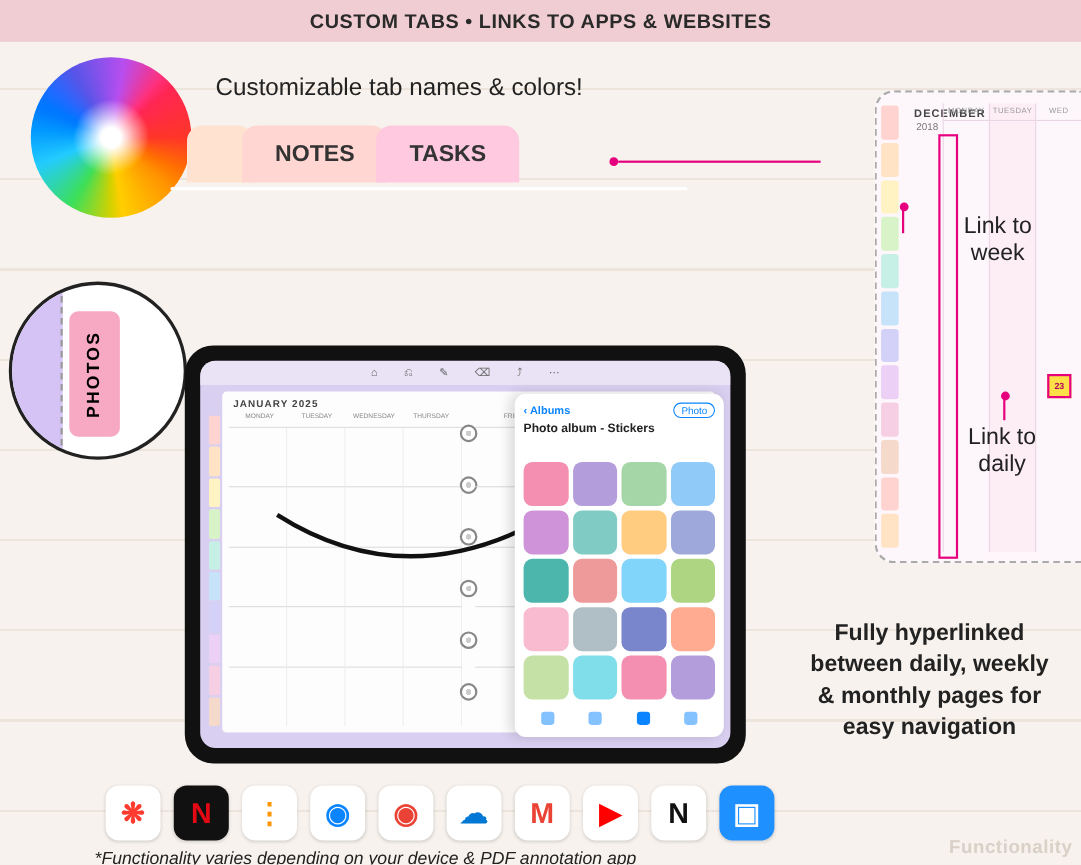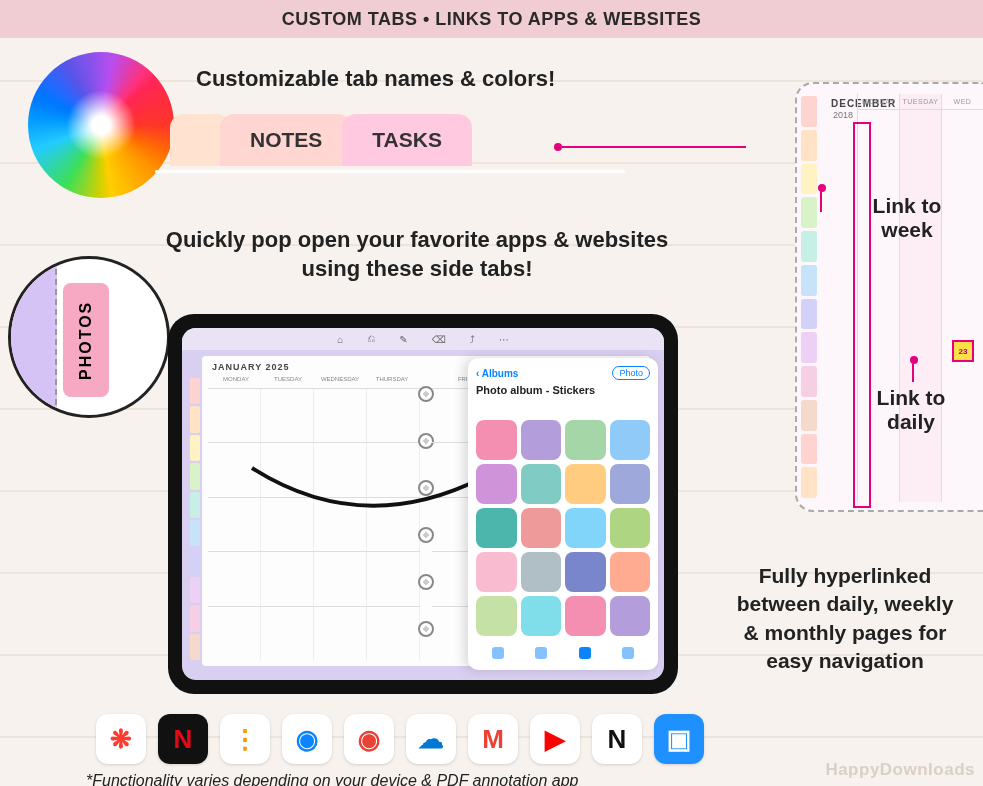--- a/index.html
+++ b/index.html
@@ -4,21 +4,21 @@
 <style>
 *{box-sizing:border-box;margin:0;padding:0}
 body{width:983px;height:786px;font-family:-apple-system,Helvetica,Arial,sans-serif;background:#f5f0ec;position:relative;overflow:hidden}
 .wood{position:absolute;inset:0;background:repeating-linear-gradient(180deg,#f7f2ed 0 80px,#ede5dc 80px 82px)}
 .header{position:relative;height:38px;background:#f0cdd2;display:flex;align-items:center;justify-content:center;font-weight:700;font-size:18px;letter-spacing:.5px;color:#2a2a2a}
 .content{position:relative;height:748px}
 
 
 .wheel{position:absolute;left:28px;top:14px;width:146px;height:146px;border-radius:50%;background:conic-gradient(from 90deg,#ff3b30,#ff9500,#ffcc00,#4cd964,#34c7f5,#007aff,#5856d6,#af52de,#ff2d55,#ff3b30);filter:saturate(1.15)}
 .wheel:after{content:'';position:absolute;left:50%;top:50%;width:70px;height:70px;border-radius:50%;transform:translate(-50%,-50%);background:radial-gradient(circle,#fff 0 18%,transparent 70%)}
-.tagline{position:absolute;left:196px;top:28px;font-size:22px;font-weight:700;color:#222}
+.tagline{position:absolute;left:196px;top:28px;font-size:22px;font-weight:400;color:#222}
 .tabs{position:absolute;left:180px;top:76px;display:flex;gap:0}
 .tab{padding:14px 30px;font-size:21px;font-weight:700;color:#333;border-radius:14px 14px 0 0;margin-left:-10px}
 .tab.bg0{background:#ffe2cf;z-index:0}
 .tab.bg1{background:#ffd6d2;z-index:1}
 .tab.bg2{background:#ffc9df;z-index:2}
 .tab.bg3{background:#f0ccf7;z-index:3}
 .tabsUnderline{position:absolute;left:155px;top:132px;width:470px;height:3px;background:#fff;border-radius:2px}
 .tabLead{position:absolute;left:562px;top:108px;width:184px;height:2px;background:#e6007e}
 .tabLead:before{content:'';position:absolute;left:-8px;top:-3px;width:8px;height:8px;border-radius:50%;background:#e6007e}
 
@@ -72,21 +72,21 @@
 .calPrev .ltabs i{flex:1;border-radius:3px}
 .calPrev .month{position:absolute;left:34px;top:14px;font-size:10px;font-weight:700;letter-spacing:1px;color:#444}
 .calPrev .year{position:absolute;left:36px;top:26px;font-size:9px;color:#777}
 .calPrev .cols{position:absolute;left:60px;top:10px;right:0;bottom:8px;display:flex}
 .calPrev .cols .c{flex:1;border-left:1px solid #e9d5e4}
 .calPrev .cols .hd{font-size:7px;text-align:center;color:#999;padding:4px 0;border-bottom:1px solid #e9d5e4;letter-spacing:.5px}
 .weekHi{position:absolute;left:56px;top:38px;width:18px;height:386px;border:2px solid #e6007e}
 .dayHi{position:absolute;left:155px;top:256px;width:22px;height:22px;border:2px solid #e6007e;background:#fde047;font-size:8px;display:flex;align-items:center;justify-content:center;color:#b0005e;font-weight:700}
 .lead{position:absolute;background:#e6007e}
 .lead.dot:after{content:'';position:absolute;right:-4px;top:-4px;width:8px;height:8px;border-radius:50%;background:#e6007e}
-.linkLabel{position:absolute;font-size:21px;font-weight:700;color:#222;text-align:center;line-height:1.15}
+.linkLabel{position:absolute;font-size:21px;font-weight:400;color:#222;text-align:center;line-height:1.15}
 .hyperText{position:absolute;right:26px;top:524px;width:224px;font-size:21px;font-weight:700;color:#222;text-align:center;line-height:1.35}
 
 
 .c0{background:#ffd3cf}.c1{background:#ffe3c4}.c2{background:#fff3c4}.c3{background:#d8f3c8}.c4{background:#c6efe6}.c5{background:#c7e3f9}.c6{background:#d3d1f7}.c7{background:#ecd0f5}.c8{background:#f7cfe5}.c9{background:#f5d9cb}
 </style>
 </head>
 <body>
 <div class="wood"></div>
 
 <div class="header">CUSTOM TABS  •  LINKS TO APPS &amp; WEBSITES</div>
@@ -97,21 +97,20 @@
   <div class="tagline">Customizable tab names &amp; colors!</div>
 
   <div class="tabs">
     <div class="tab bg0" style="width:40px"></div>
     <div class="tab bg1">NOTES</div>
     <div class="tab bg2">TASKS</div>
   </div>
   <div class="tabsUnderline"></div>
   <div class="tabLead"></div>
 
-  <div class="subhead">Quickly pop open your favorite apps &amp; websites using these side tabs!</div>
 
   <div class="bubble">
     <div class="purple"></div>
     <div class="sidetab">PHOTOS</div>
   </div>
 
   <div class="ipad">
     <div class="ipadInner">
       <div class="toolbar">
         <span>⌂</span>
@@ -269,21 +268,21 @@
       <div class="app" style="background: rgb(255, 255, 255); color: rgb(255, 149, 0); font-weight: 700;">⋮</div>
       <div class="app" style="background: rgb(255, 255, 255); color: rgb(10, 132, 255); font-weight: 700;">◉</div>
       <div class="app" style="background: rgb(255, 255, 255); color: rgb(234, 67, 53); font-weight: 700;">◉</div>
       <div class="app" style="background: rgb(255, 255, 255); color: rgb(0, 120, 212); font-weight: 700;">☁</div>
       <div class="app" style="background: rgb(255, 255, 255); color: rgb(234, 67, 53); font-weight: 700;">M</div>
       <div class="app" style="background: rgb(255, 255, 255); color: rgb(255, 0, 0); font-weight: 700;">▶</div>
       <div class="app" style="background: rgb(255, 255, 255); color: rgb(17, 17, 17); font-weight: 700;">N</div>
       <div class="app" style="background: rgb(30, 144, 255); color: rgb(255, 255, 255); font-weight: 700;">▣</div>
     </div>
   <div class="footnote">*Functionality varies depending on your device &amp; PDF annotation app</div>
-  <div class="watermark">HappyDownloads</div>
+  <div class="watermark">Functionality</div>
 
   <div class="calPrev">
     <div class="ltabs">
       <i class="c0"></i>
         <i class="c1"></i>
         <i class="c2"></i>
         <i class="c3"></i>
         <i class="c4"></i>
         <i class="c5"></i>
         <i class="c6"></i>

